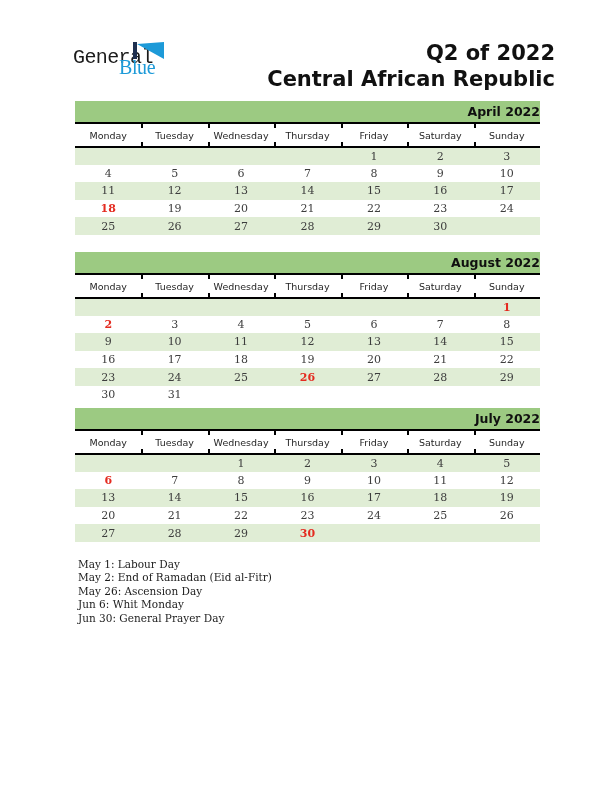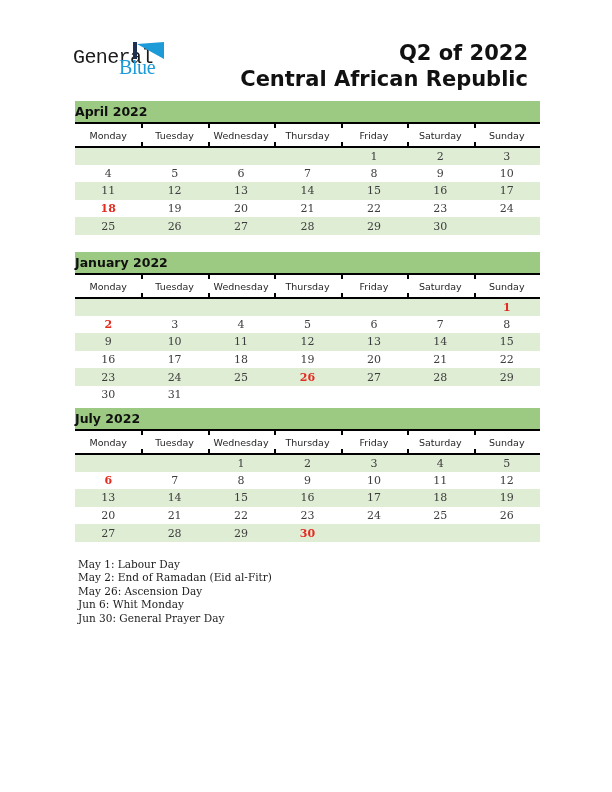--- a/index.html
+++ b/index.html
@@ -30,36 +30,36 @@
     position:absolute;left:4px;top:0;right:0;bottom:0;
     background:var(--logo-blue);
     clip-path:polygon(0 12%,100% 0,100% 100%);
   }
   .logo-blue{
     position:absolute;top:16px;left:46px;
     font-family:Liberation Serif, serif;
     font-size:20px;letter-spacing:-0.4px;color:var(--logo-blue);
   }
   
-  .titles{position:absolute;top:40px;right:84px;text-align:right;}
+  .titles{position:absolute;top:40px;right:57px;text-align:right;}
   .q-title{
     font-size:21px;font-weight:600;color:#111111;line-height:26px;
   }
   .country{
     font-size:21px;font-weight:600;color:#111111;line-height:21px;margin-top:3px;
   }
   
   .month-slot{position:absolute;left:75px;width:465px;}
   #month-0{top:101px;}
   #month-1{top:252px;}
   #month-2{top:408px;}
   table.month-table{width:465px;border-collapse:collapse;table-layout:fixed;}
   tr.month-title td{
     background:var(--month-green);
-    height:22px;text-align:left;vertical-align:middle;
+    height:22px;text-align:right;vertical-align:middle;
     font-size:12.5px;font-weight:bold;color:#101010;
     border-bottom:2px solid var(--border-black);
   }
   tr.weekday-row td{
     height:24px;text-align:center;vertical-align:middle;
     font-size:9.5px;color:#1f1f1f;background:#ffffff;
     border-bottom:2px solid var(--border-black);
   }
   tr.weekday-row td + td{
     background-image:linear-gradient(#000,#000),linear-gradient(#000,#000);
@@ -160,21 +160,21 @@
             <td>30</td>
             <td></td>
           </tr>
         </tbody>
       </table>
     </div>
   <div class="month-slot" id="month-1">
       <table class="month-table">
         <tbody>
           <tr class="month-title">
-            <td colspan="7">January 2022</td>
+            <td colspan="7">August 2022</td>
           </tr>
           <tr class="weekday-row">
             <td>Monday</td>
             <td>Tuesday</td>
             <td>Wednesday</td>
             <td>Thursday</td>
             <td>Friday</td>
             <td>Saturday</td>
             <td>Sunday</td>
           </tr>

